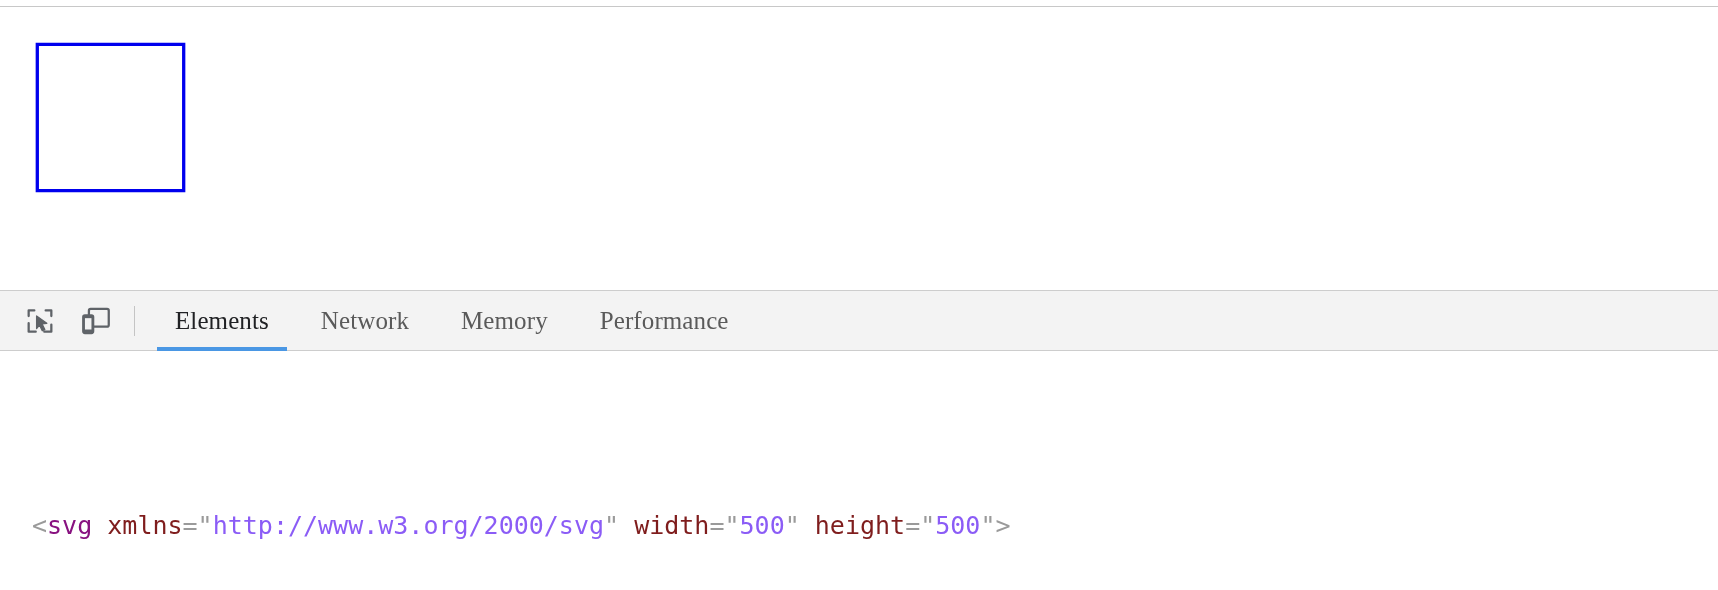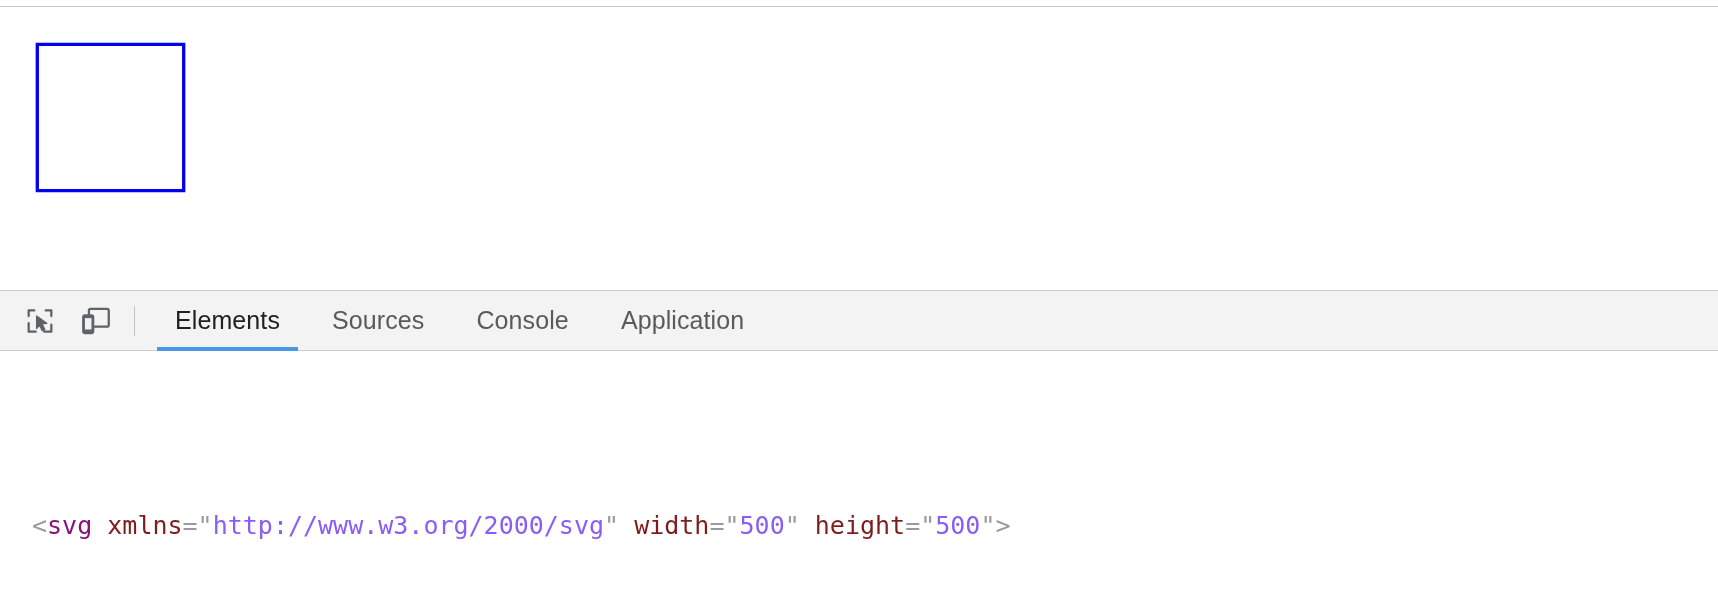--- a/index.html
+++ b/index.html
@@ -41,20 +41,21 @@
   }
 
   .dt-toolbar {
     position: relative;
     height: 60px;
     flex: 0 0 60px;
     background: #f3f3f3;
     border-bottom: 1px solid #cdcdcd;
     display: flex;
     align-items: stretch;
+    font-family: Liberation Serif, serif;
   }
 
   .tool-btn {
     width: 56px;
     display: flex; align-items: center; justify-content: center;
     cursor: pointer;
   }
   .tool-btn:first-child { margin-left: 12px; }
   .tool-btn svg { display: block; }
 
@@ -150,27 +151,27 @@
         </span>
       </div>
 
       <div class="tool-divider"></div>
 
       <div class="dt-tabs">
         <div class="dt-tab active">
             <span>Elements</span>
           </div>
         <div class="dt-tab">
-            <span>Sources</span>
+            <span>Network</span>
           </div>
         <div class="dt-tab">
-            <span>Console</span>
+            <span>Memory</span>
           </div>
         <div class="dt-tab">
-            <span>Application</span>
+            <span>Performance</span>
           </div>
       </div>
     </div>
 
     <div class="dt-panel">
 
       <div class="code-line"><span class="tok-punct">&lt;</span><span class="tok-tag">svg</span><span> </span><span class="tok-attr">xmlns</span><span class="tok-eq">=</span><span class="tok-quote">"</span><span class="tok-val">http://www.w3.org/2000/svg</span><span class="tok-quote">"</span><span> </span><span class="tok-attr">width</span><span class="tok-eq">=</span><span class="tok-quote">"</span><span class="tok-val">500</span><span class="tok-quote">"</span><span> </span><span class="tok-attr">height</span><span class="tok-eq">=</span><span class="tok-quote">"</span><span class="tok-val">500</span><span class="tok-quote">"</span><span class="tok-punct">&gt;</span></div>
 
       
 

